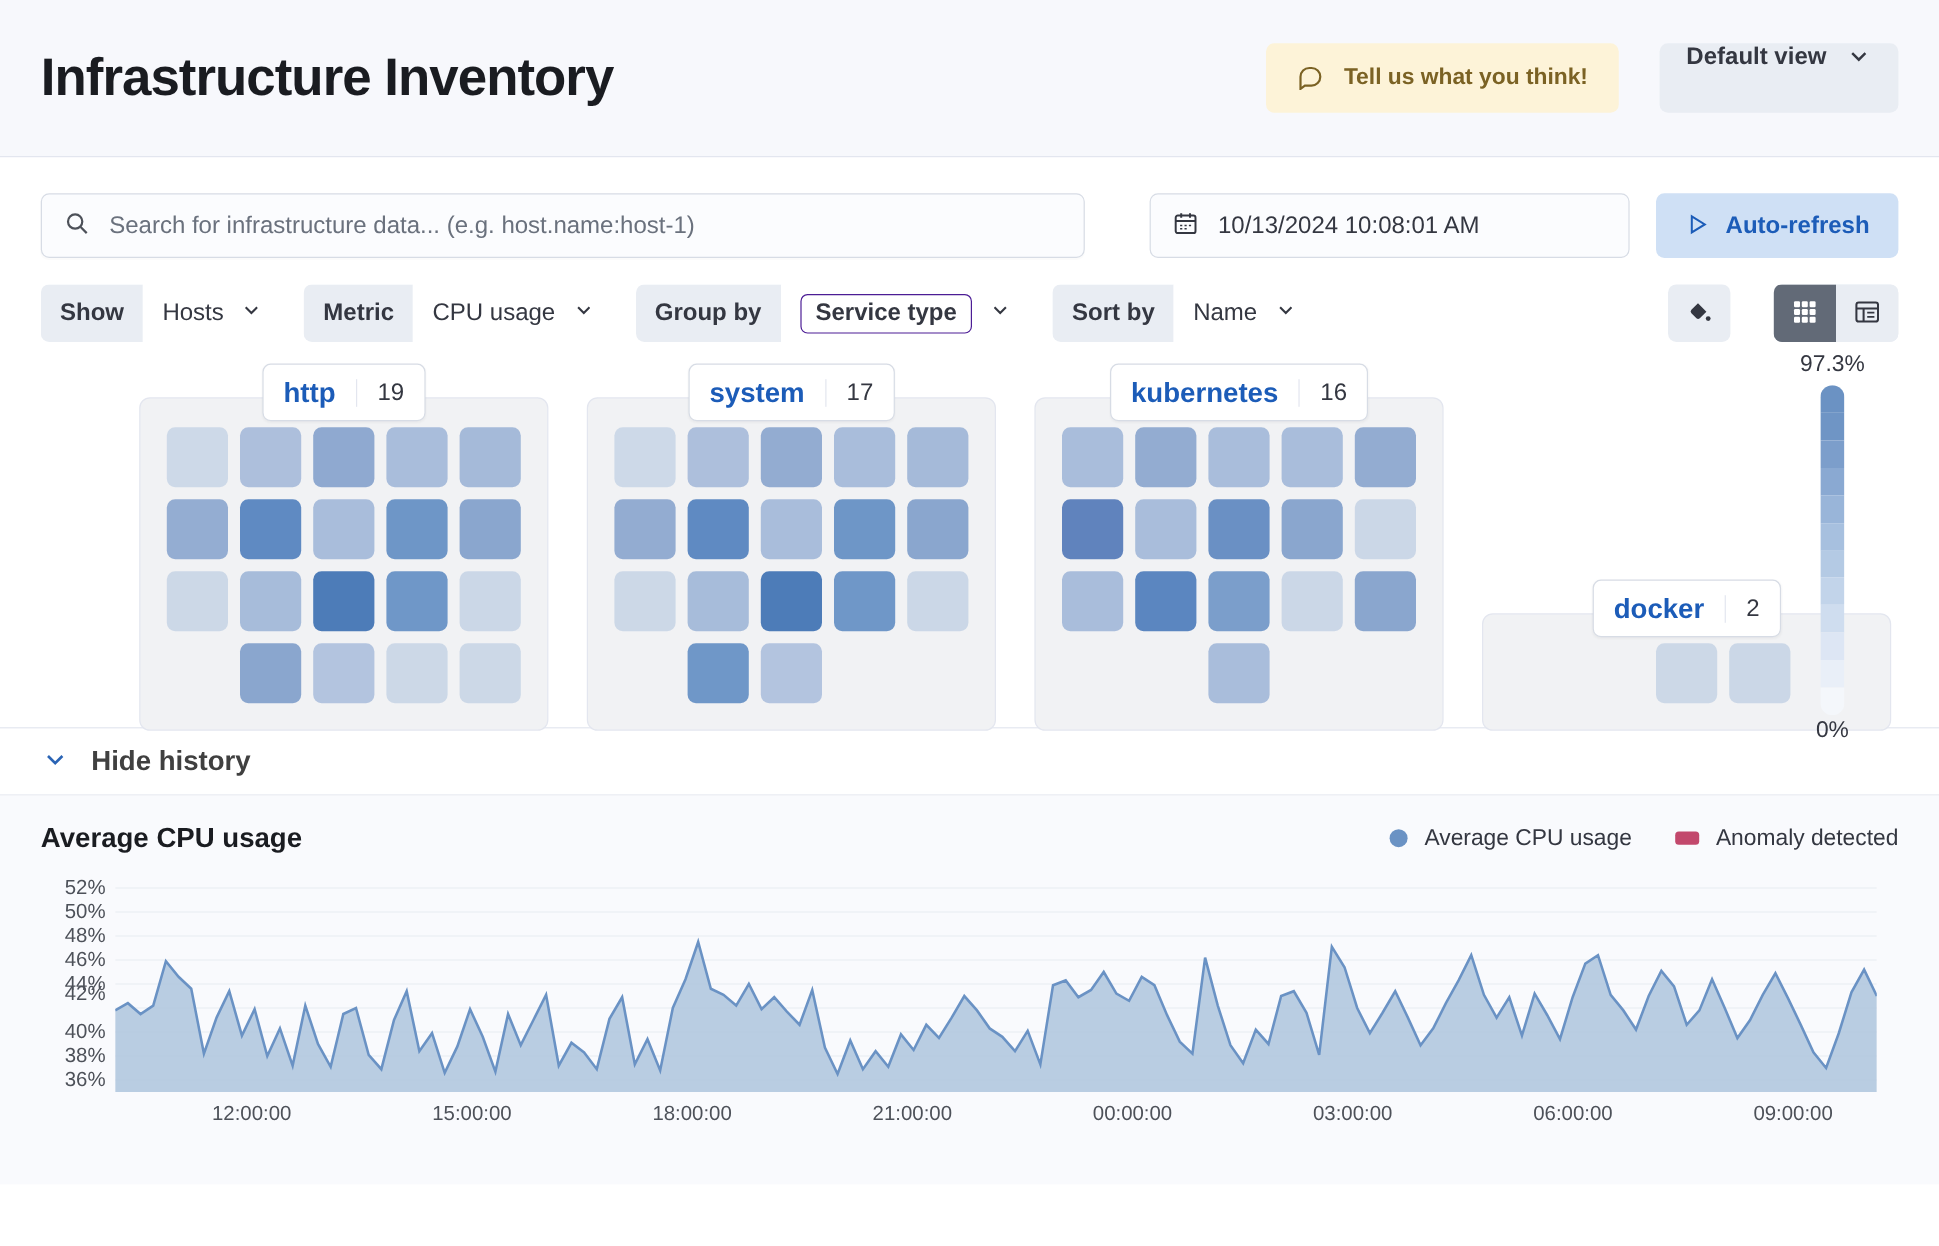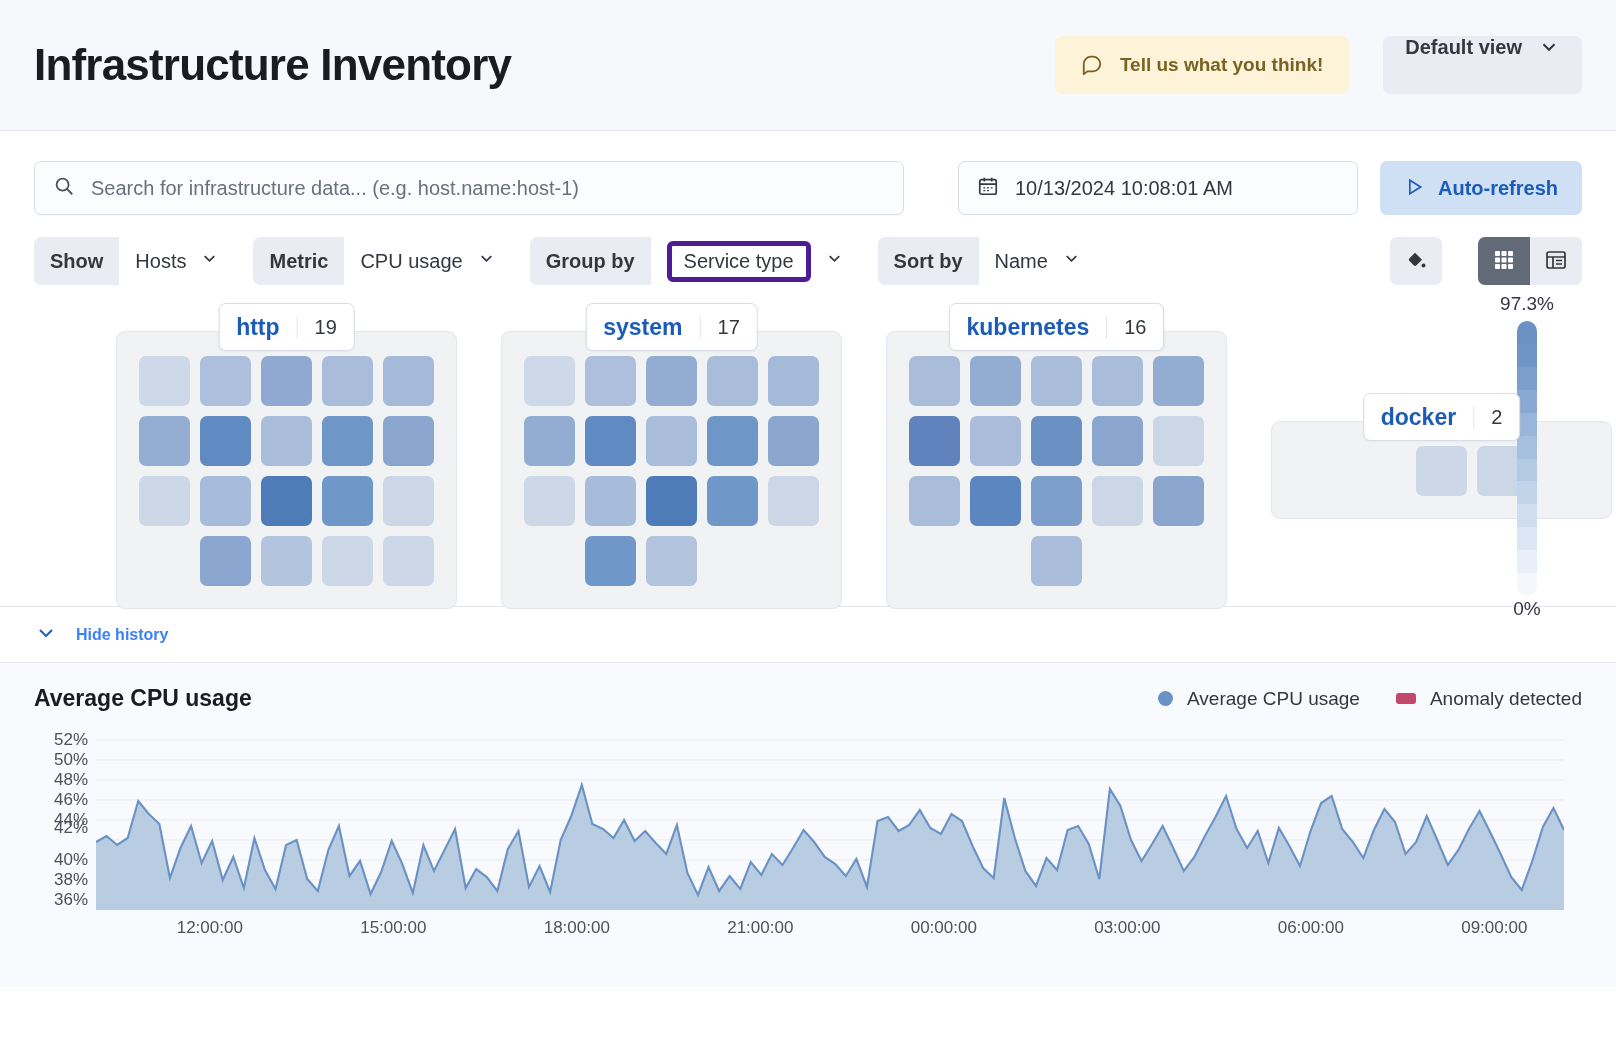--- a/index.html
+++ b/index.html
@@ -163,24 +163,24 @@
     display: flex;
     align-items: center;
     gap: 14px;
     padding: 0 16px;
     font-size: 20px;
     color: #343741;
     cursor: pointer;
     white-space: nowrap;
   }
   .filter-value.boxed .boxed-text {
-    border: 5px solid #4c1d95;
+    border: 1px solid #4c1d95;
     border-radius: 6px;
     padding: 4px 12px;
-    font-weight: 400;
+    font-weight: 700;
     background: #fff;
   }
   .filter-spacer { flex: 1; }
   .icon-btn {
     width: 52px; height: 48px;
     background: #e9edf3;
     border: none; border-radius: 7px;
     display: flex; align-items: center; justify-content: center;
     cursor: pointer;
   }
@@ -202,22 +202,22 @@
 
   
   .map-area {
     position: relative;
     height: 322px;
     padding: 16px 34px 0 34px;
     border-bottom: 1px solid #e3e6ef;
   }
   .groups {
     display: flex;
-    align-items: center;
-    gap: 44px;
+    align-items: flex-end;
+    gap: 32px;
     padding-left: 82px;
     padding-top: 30px;
   }
   .group {
     position: relative;
   }
   .group-chip {
     position: absolute;
     top: -28px;
     left: 50%;
@@ -293,23 +293,23 @@
     border-bottom: 1px solid #e3e6ef;
   }
   .history-toggle {
     display: flex;
     align-items: center;
     gap: 18px;
     cursor: pointer;
     background: none; border: none;
   }
   .history-toggle .label {
-    font-size: 16px;
-    font-weight: 700;
-    color: #3b82f6;
+    font-size: 23px;
+    font-weight: 700;
+    color: #404040;
   }
 
   
   .chart-panel {
     background: #f9fafd;
     height: 324px;
     padding: 22px 34px 0 34px;
     position: relative;
   }
   .chart-head {

